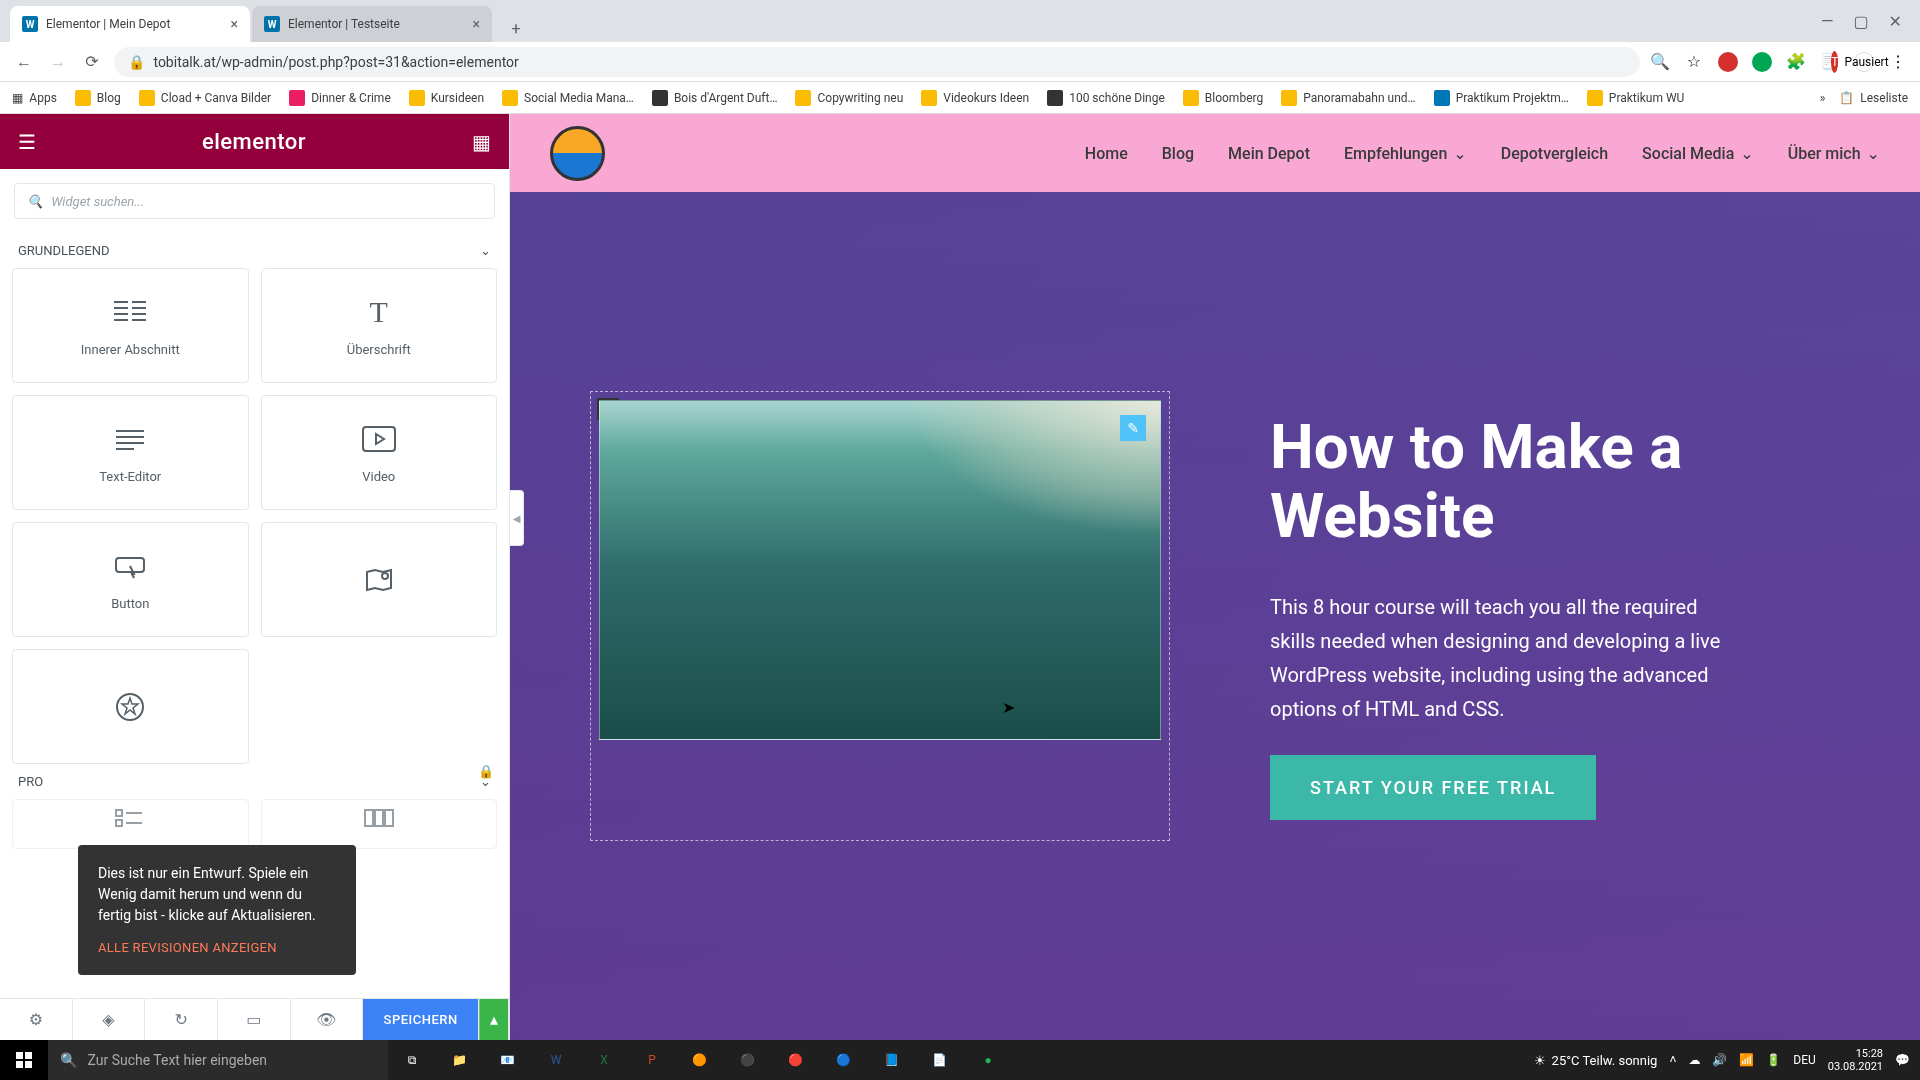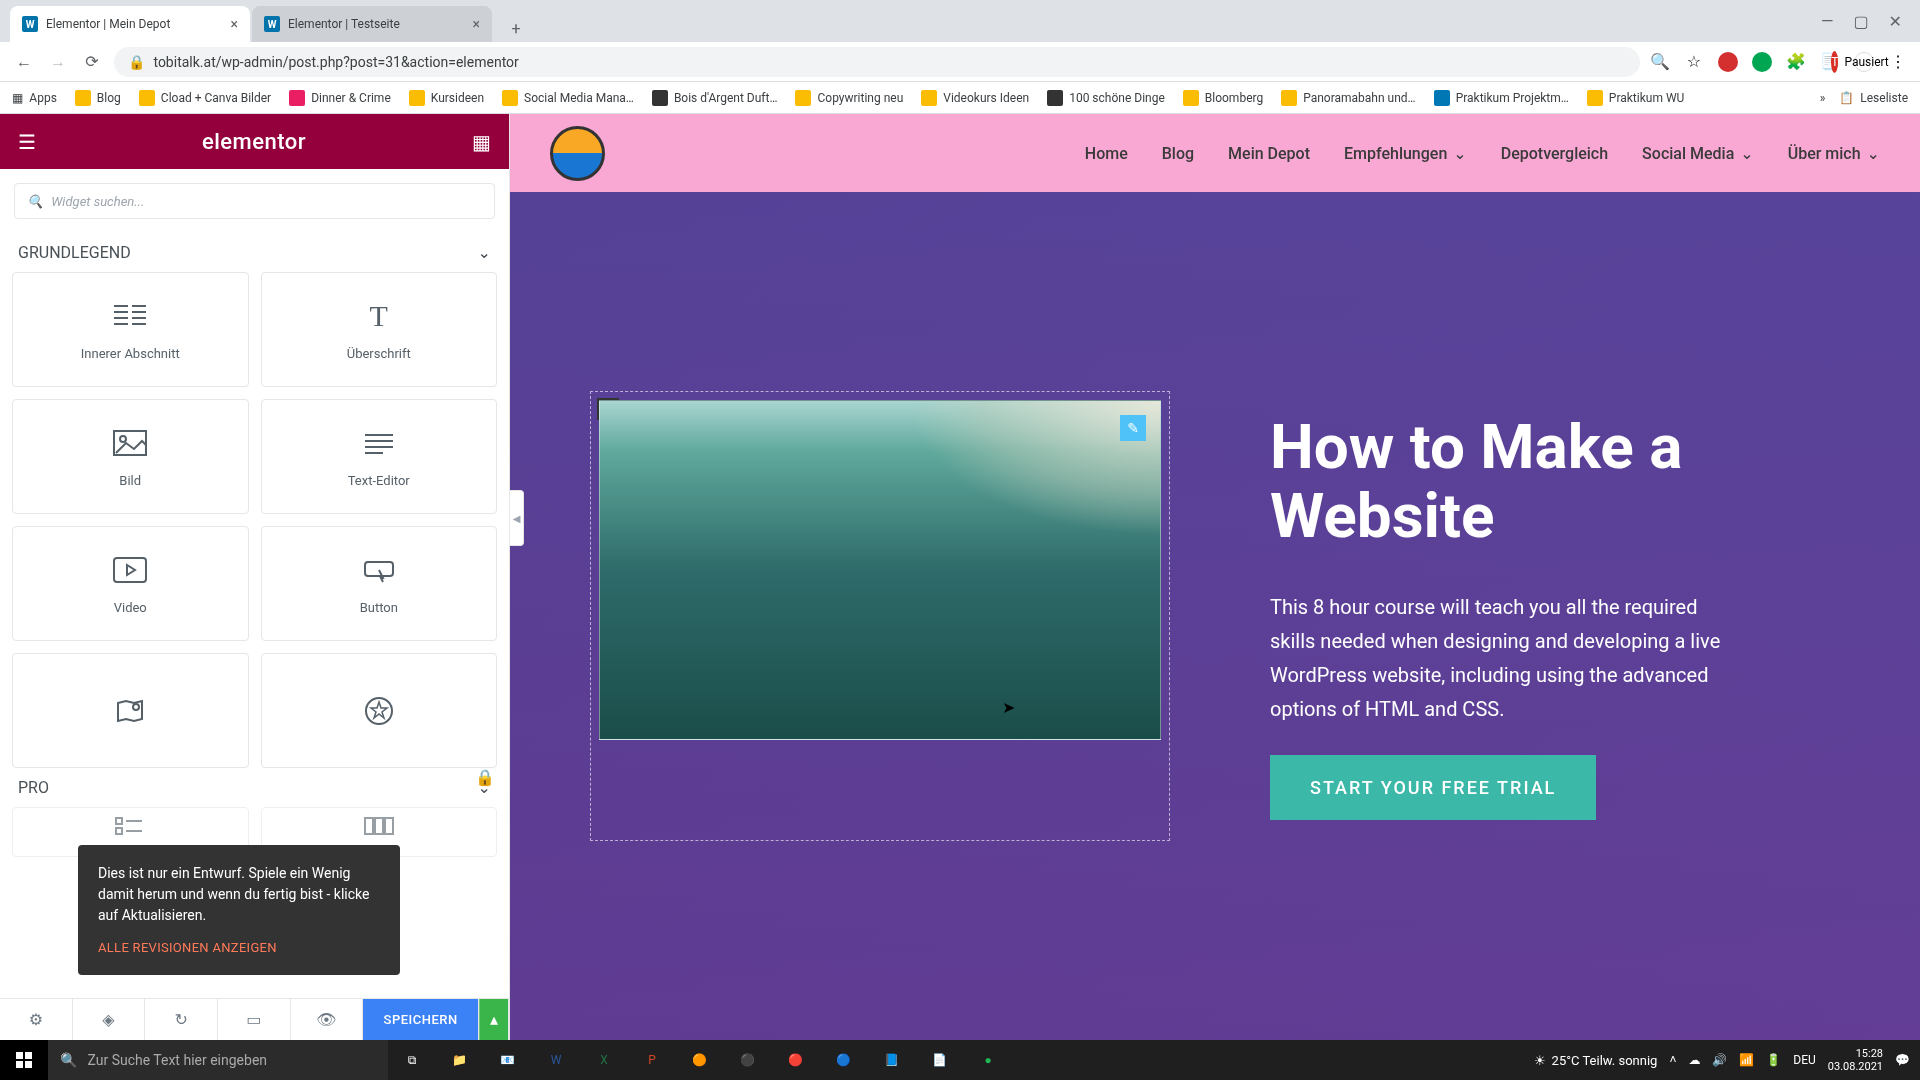--- a/index.html
+++ b/index.html
@@ -35,30 +35,30 @@
 
 .app { display: flex; height: calc(1080px - 42px - 40px - 32px - 40px); }
 .sidebar { width: 510px; background: #fff; display: flex; flex-direction: column; border-right: 1px solid #e6e6e6; }
 .sb-header { height: 55px; background: #93003c; color: #fff; display: flex; align-items: center; justify-content: space-between; padding: 0 18px; }
 .sb-header .menu-icon, .sb-header .grid-icon { font-size: 20px; }
 .sb-header .brand { font-size: 22px; font-weight: 500; letter-spacing: 0.5px; }
 .sb-tabs { display: flex; border-bottom: 1px solid #e6e6e6; }
 .sb-tab { flex: 1; text-align: center; padding: 14px 0; font-size: 12px; color: #6d7882; letter-spacing: 0.5px; }
 .sb-tab.active { color: #93003c; border-bottom: 3px solid #93003c; }
 .sb-search { margin: 14px; height: 36px; border: 1px solid #e6e6e6; border-radius: 4px; display: flex; align-items: center; padding: 0 12px; gap: 8px; color: #9da5ae; font-style: italic; font-size: 13px; }
-.sb-section { padding: 10px 18px; font-size: 16px; color: #495157; display: flex; justify-content: space-between; align-items: center; }
+.sb-section { padding: 10px 18px; font-size: 13px; color: #495157; display: flex; justify-content: space-between; align-items: center; }
 .widgets-grid { display: grid; grid-template-columns: 1fr 1fr; gap: 12px; padding: 0 12px; }
 .widget { background: #fff; border: 1px solid #e6e6e6; border-radius: 4px; height: 115px; display: flex; flex-direction: column; align-items: center; justify-content: center; gap: 12px; color: #556068; font-size: 13px; }
 .widget .wicon { width: 36px; height: 36px; display: flex; align-items: center; justify-content: center; color: #556068; }
 .sb-footer { margin-top: auto; height: 42px; background: #fff; border-top: 1px solid #e6e6e6; display: flex; align-items: center; }
 .sb-footer .fbtn { flex: 1; display: flex; align-items: center; justify-content: center; color: #6d7882; font-size: 16px; border-right: 1px solid #e6e6e6; height: 100%; }
 .sb-footer .save { background: #3b82f6; color: #fff; font-size: 13px; font-weight: 500; flex: 1.6; letter-spacing: 0.5px; }
 .sb-footer .save-arrow { background: #39b54a; color: #fff; width: 30px; flex: none; border-left: 1px solid rgba(255,255,255,0.3); }
 
-.tooltip { position: absolute; left: 78px; bottom: 105px; width: 322px; background: #333; color: #fff; padding: 18px 20px; border-radius: 4px; font-size: 14px; line-height: 1.5; z-index: 50; }
+.tooltip { position: absolute; left: 78px; bottom: 105px; width: 278px; background: #333; color: #fff; padding: 18px 20px; border-radius: 4px; font-size: 14px; line-height: 1.5; z-index: 50; }
 .tooltip a { color: #ff7a59; display: block; margin-top: 12px; font-size: 13px; letter-spacing: 0.3px; }
 
 .canvas { flex: 1; position: relative; overflow: hidden; background: #fff; }
 .site-header { height: 78px; background: #f9a8d4; display: flex; align-items: center; padding: 0 40px; gap: 30px; }
 .site-logo { width: 55px; height: 55px; border-radius: 50%; background: linear-gradient(#f9a825 50%, #1976d2 50%); border: 3px solid #333; }
 .site-nav { margin-left: auto; display: flex; gap: 34px; font-size: 16px; color: #3a3a3a; font-weight: 500; }
 .site-nav .navitem { display: flex; align-items: center; gap: 6px; }
 
 .hero { position: relative; height: calc(100% - 78px); background: linear-gradient(rgba(90,70,160,0.82), rgba(100,60,150,0.85)), linear-gradient(135deg, #3a2d6b, #5b4290); }
 .hero-content { position: absolute; inset: 0; display: flex; align-items: center; padding: 0 80px; gap: 100px; }
@@ -227,30 +227,20 @@
                 <line x1="20" y1="16" x2="34" y2="16"></line>
                 <line x1="20" y1="22" x2="34" y2="22"></line>
               </g>
             </svg>
           </div>
           <span>Innerer Abschnitt</span>
         </div>
       <div class="widget">
           <div class="wicon" style="font-size:30px;font-family:serif">T</div>
           <span>Überschrift</span>
-        </div>
-      <div class="widget">
-          <div class="wicon">
-            <svg width="36" height="28" viewBox="0 0 36 28">
-              <rect x="2" y="2" width="32" height="24" stroke="#556068" stroke-width="2" fill="none"></rect>
-              <circle cx="11" cy="10" r="3" stroke="#556068" stroke-width="2" fill="none"></circle>
-              <polyline points="4,24 14,14 22,20 30,12 34,16" stroke="#556068" stroke-width="2" fill="none"></polyline>
-            </svg>
-          </div>
-          <span>Bild</span>
         </div>
       <div class="widget">
           <div class="wicon">
             <svg width="36" height="28" viewBox="0 0 36 28">
               <g stroke="#556068" stroke-width="2">
                 <line x1="4" y1="6" x2="32" y2="6"></line>
                 <line x1="4" y1="12" x2="32" y2="12"></line>
                 <line x1="4" y1="18" x2="32" y2="18"></line>
                 <line x1="4" y1="24" x2="22" y2="24"></line>
               </g>

